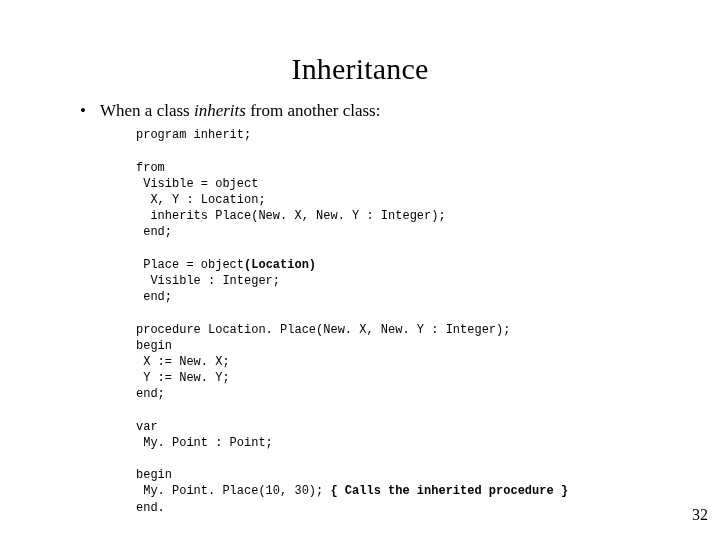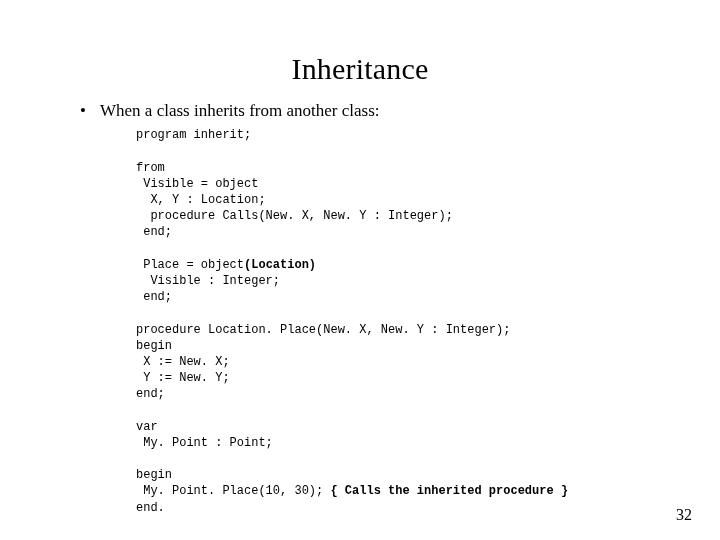--- a/index.html
+++ b/index.html
@@ -31,33 +31,33 @@
     display: flex;
     align-items: flex-start;
     font-size: 17px;
     line-height: 1.25;
   }
   .bullet-dot {
     width: 20px;
     flex: 0 0 20px;
     font-size: 17px;
   }
-  .bullet-text .it { }
+  .bullet-text .it { font-style: italic; }
   .code-block {
     font-family: "Courier New", Courier, monospace;
     font-size: 12px;
     line-height: 1.35;
     white-space: pre;
     padding-left: 56px;
     padding-top: 6px;
   }
   .code-block .b { font-weight: bold; }
   .pagenum {
     position: absolute;
-    right: 28px;
+    right: 12px;
     bottom: 16px;
     font-size: 16px;
   }
 </style>
 </head>
 <body>
 
 <div class="slide">
 
   <div class="title">Inheritance</div>
@@ -68,21 +68,21 @@
       <div class="bullet-text">
         <span>When a class </span><span class="it">inherits</span><span> from another class:</span>
       </div>
     </div>
 
     <div class="code-block"><span>program inherit;</span>
 <span></span>
 <span>from</span>
 <span> Visible = object</span>
 <span>  X, Y : Location;</span>
-<span>  procedure Calls(New. X, New. Y : Integer);</span>
+<span>  inherits Place(New. X, New. Y : Integer);</span>
 <span> end;</span>
 <span></span>
 <span> Place = object</span><span class="b">(Location)</span>
 <span>  Visible : Integer;</span>
 <span> end;</span>
 <span></span>
 <span>procedure Location. Place(New. X, New. Y : Integer);</span>
 <span>begin</span>
 <span> X := New. X;</span>
 <span> Y := New. Y;</span>

